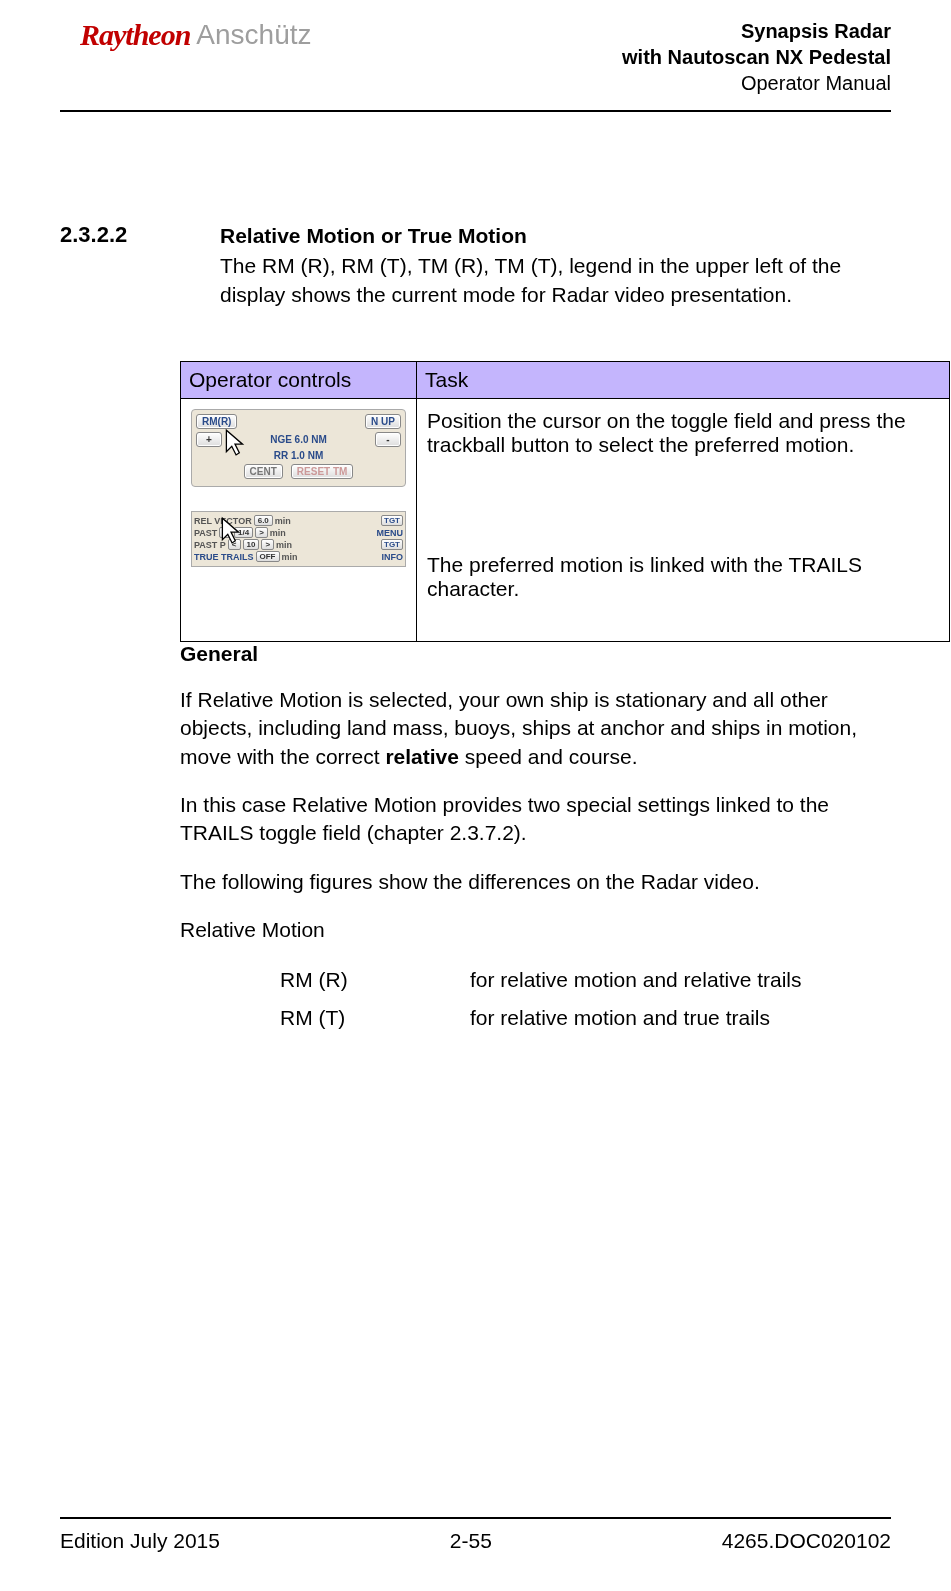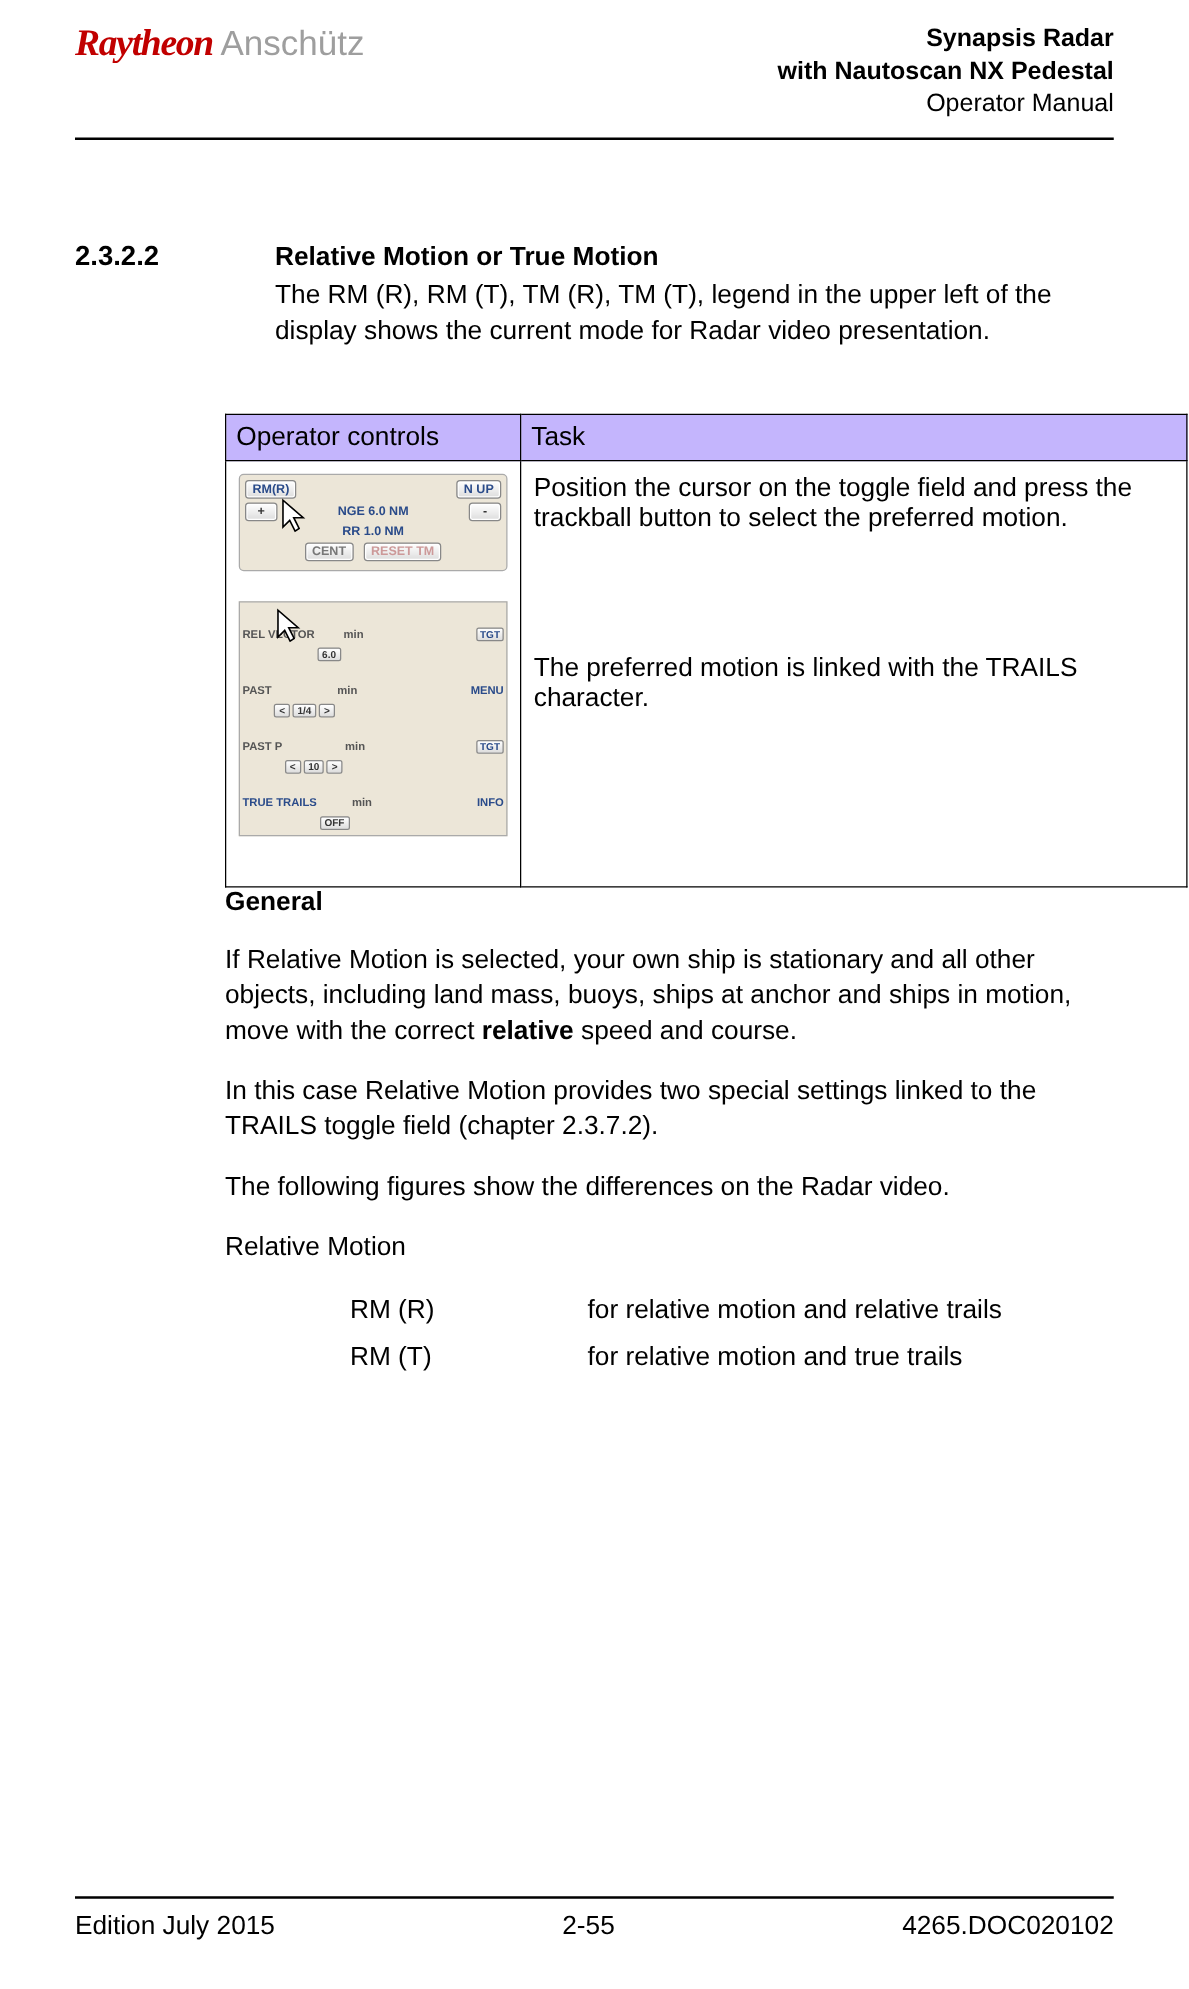--- a/index.html
+++ b/index.html
@@ -19,20 +19,21 @@
   .header-row {
     display: flex;
     justify-content: space-between;
     align-items: flex-start;
     padding-top: 18px;
   }
   .logo-block {
     display: flex;
     align-items: center;
     gap: 6px;
+    margin-left: 20px;
   }
   .ray-logo {
     font-family: "Times New Roman", serif;
     font-style: italic;
     font-weight: 900;
     font-size: 30px;
     color: #c10000;
     letter-spacing: -1px;
   }
   .anschutz {
@@ -46,21 +47,21 @@
     font-size: 20px;
     line-height: 1.3;
   }
   .doc-titles .bold { font-weight: 700; }
   .rule {
     border: none;
     border-top: 2px solid #000;
     margin: 14px 0 0 0;
   }
   .content {
-    padding-top: 80px;
+    padding-top: 110px;
   }
   .sec-row {
     display: flex;
     gap: 40px;
   }
   .sec-num {
     width: 120px;
     font-size: 22px;
     font-weight: 700;
     flex-shrink: 0;
@@ -146,21 +147,20 @@
     margin-bottom: 1px;
   }
   .ui2-label { flex: none; color:#555; }
   .ui2-blue { color:#2a4b8a; }
   .ui2-small-btn {
     background: linear-gradient(#fff,#ddd);
     border: 1px solid #888;
     border-radius: 2px;
     padding: 0 3px;
     font-size: 8px;
-    margin-top: 33px;
   }
   .side-btn {
     background: linear-gradient(#fff,#ddd);
     border: 1px solid #888;
     border-radius: 2px;
     padding: 0 2px;
     font-size: 8px;
     color:#2a4b8a;
     font-weight:700;
   }

